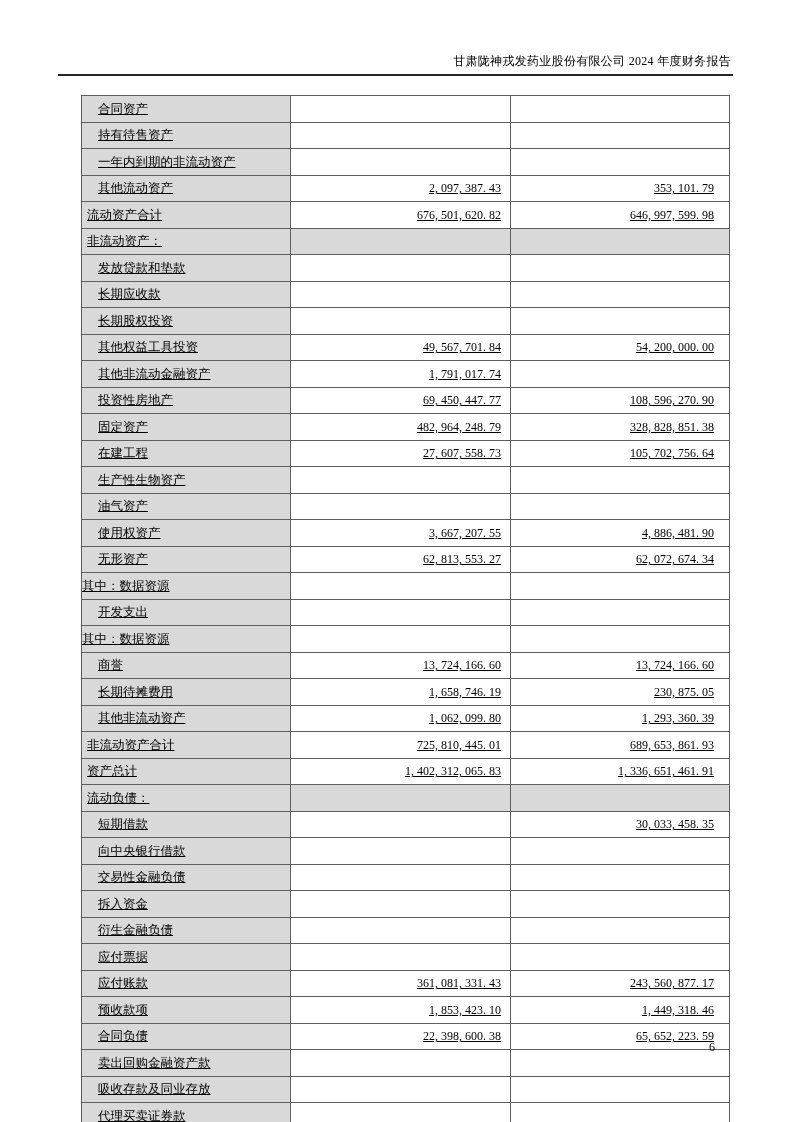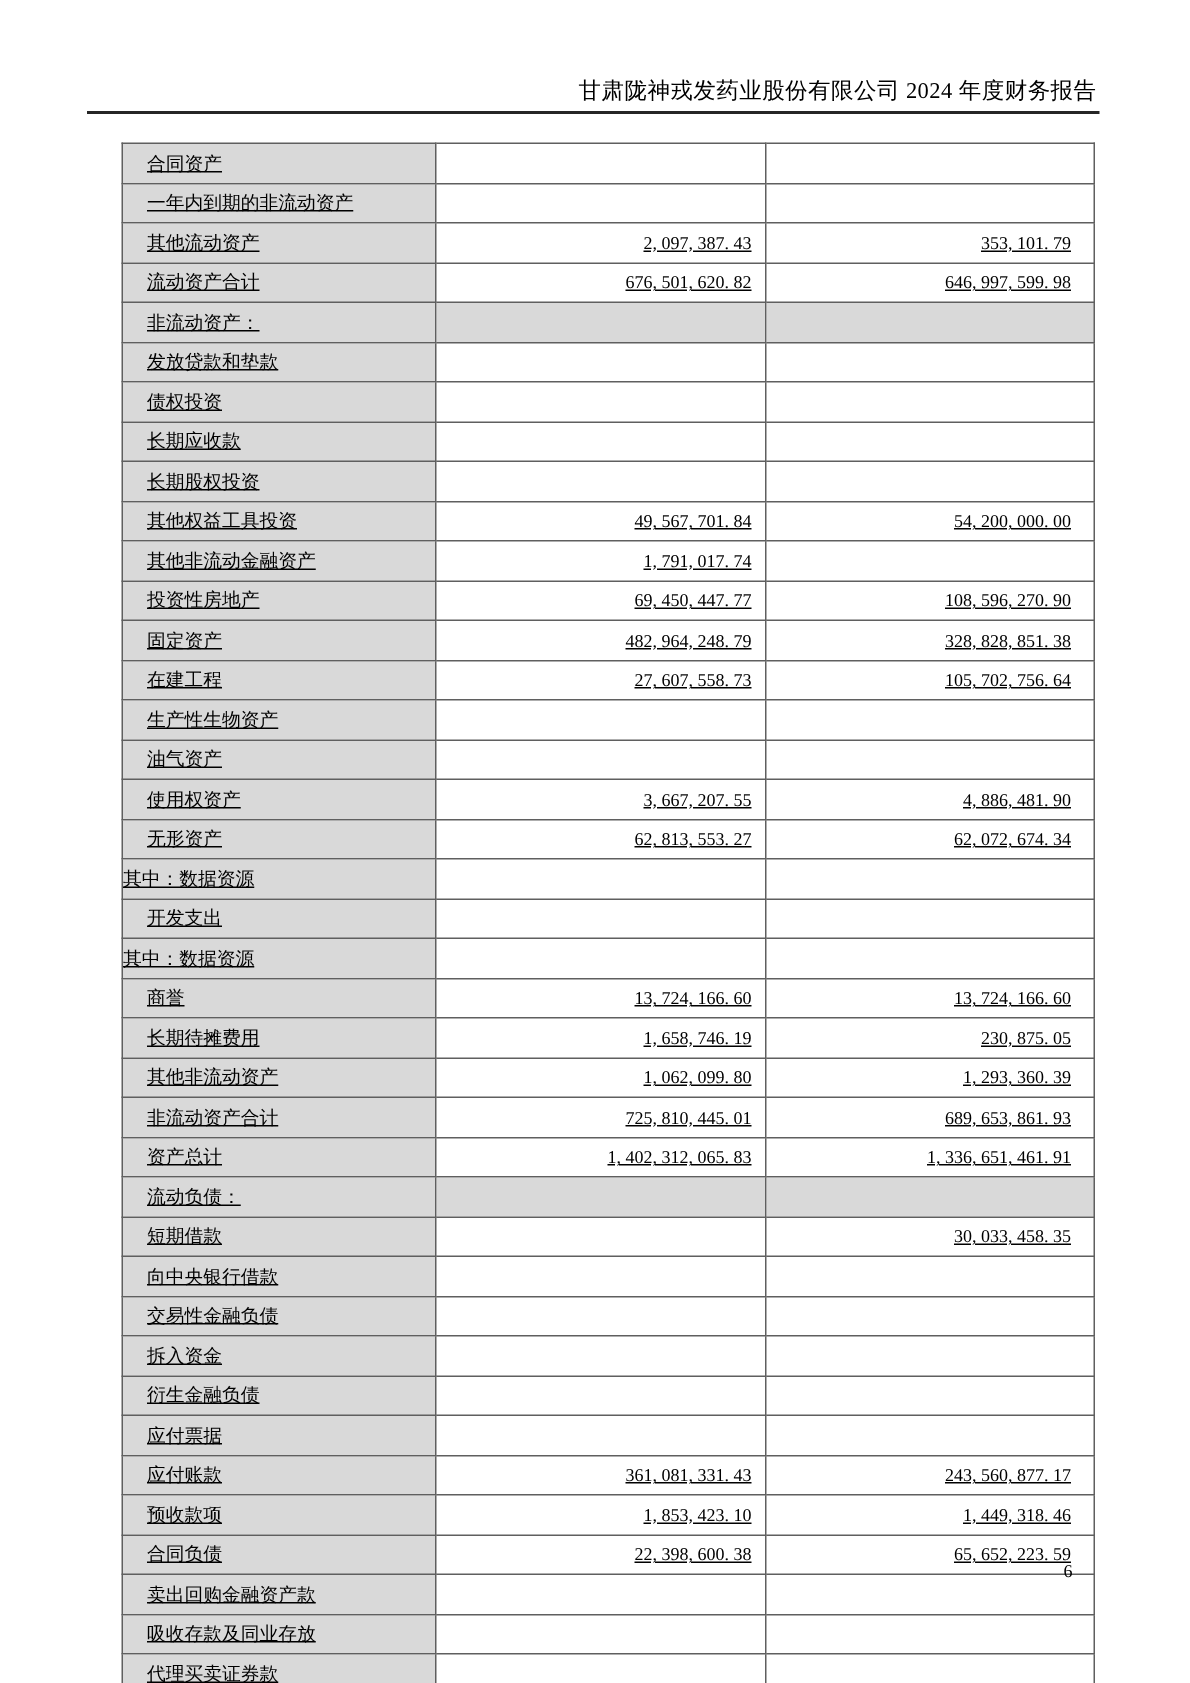--- a/index.html
+++ b/index.html
@@ -7,40 +7,40 @@
     --border:#5f5f5f;
     --rule:#262626;
   }
   *{margin:0;padding:0;box-sizing:border-box;}
   html,body{background:#ffffff;}
   body{width:793px;height:1122px;font-family:"Liberation Serif","DejaVu Serif",serif;color:#000;}
   .page{position:relative;width:793px;height:1122px;background:#ffffff;overflow:hidden;}
 
   .report-header{
     position:absolute;top:53px;right:62px;
-    font-size:15px;line-height:16px;letter-spacing:.3px;
+    font-size:12px;line-height:16px;letter-spacing:.3px;
     white-space:nowrap;
   }
   .header-rule{
     position:absolute;top:74px;left:58px;width:675px;height:2px;
     background:var(--rule);
   }
 
   table.bs{
     position:absolute;top:95px;left:81px;width:648px;height:1035px;
     border-collapse:collapse;table-layout:fixed;text-decoration:underline;
   }
   .bs td{
     border:1px solid var(--border);
     vertical-align:middle;
     font-size:12.5px;line-height:1;
     overflow:hidden;white-space:nowrap;
   }
   .bs td.label{background:var(--shade);}
-  .bs td.ind0{padding-left:16px;}
+  .bs td.ind0{padding-left:5px;}
   .bs td.ind1{padding-left:16px;}
   .bs td.ind2{}
   .bs td.num{
     background:#ffffff;text-align:right;
     font-size:12px;
   }
   .bs td.c1{padding-right:9px;}
   .bs td.c2{padding-right:15px;}
   .bs tr.section td{background:var(--shade);}
 
@@ -63,20 +63,25 @@
       <col style="width:220px">
       <col style="width:219px">
     </colgroup>
     <tbody>
         <tr>
           <td class="label ind1">合同资产</td>
           <td class="num c1"></td>
           <td class="num c2"></td>
         </tr>
         <tr>
+          <td class="label ind1">持有待售资产</td>
+          <td class="num c1"></td>
+          <td class="num c2"></td>
+        </tr>
+        <tr>
           <td class="label ind1">一年内到期的非流动资产</td>
           <td class="num c1"></td>
           <td class="num c2"></td>
         </tr>
         <tr>
           <td class="label ind1">其他流动资产</td>
           <td class="num c1">2, 097, 387. 43</td>
           <td class="num c2">353, 101. 79</td>
         </tr>
         <tr>
@@ -88,25 +93,20 @@
           <td class="label ind0">非流动资产：</td>
           <td class="num c1"></td>
           <td class="num c2"></td>
         </tr>
         <tr>
           <td class="label ind1">发放贷款和垫款</td>
           <td class="num c1"></td>
           <td class="num c2"></td>
         </tr>
         <tr>
-          <td class="label ind1">债权投资</td>
-          <td class="num c1"></td>
-          <td class="num c2"></td>
-        </tr>
-        <tr>
           <td class="label ind1">长期应收款</td>
           <td class="num c1"></td>
           <td class="num c2"></td>
         </tr>
         <tr>
           <td class="label ind1">长期股权投资</td>
           <td class="num c1"></td>
           <td class="num c2"></td>
         </tr>
         <tr>

